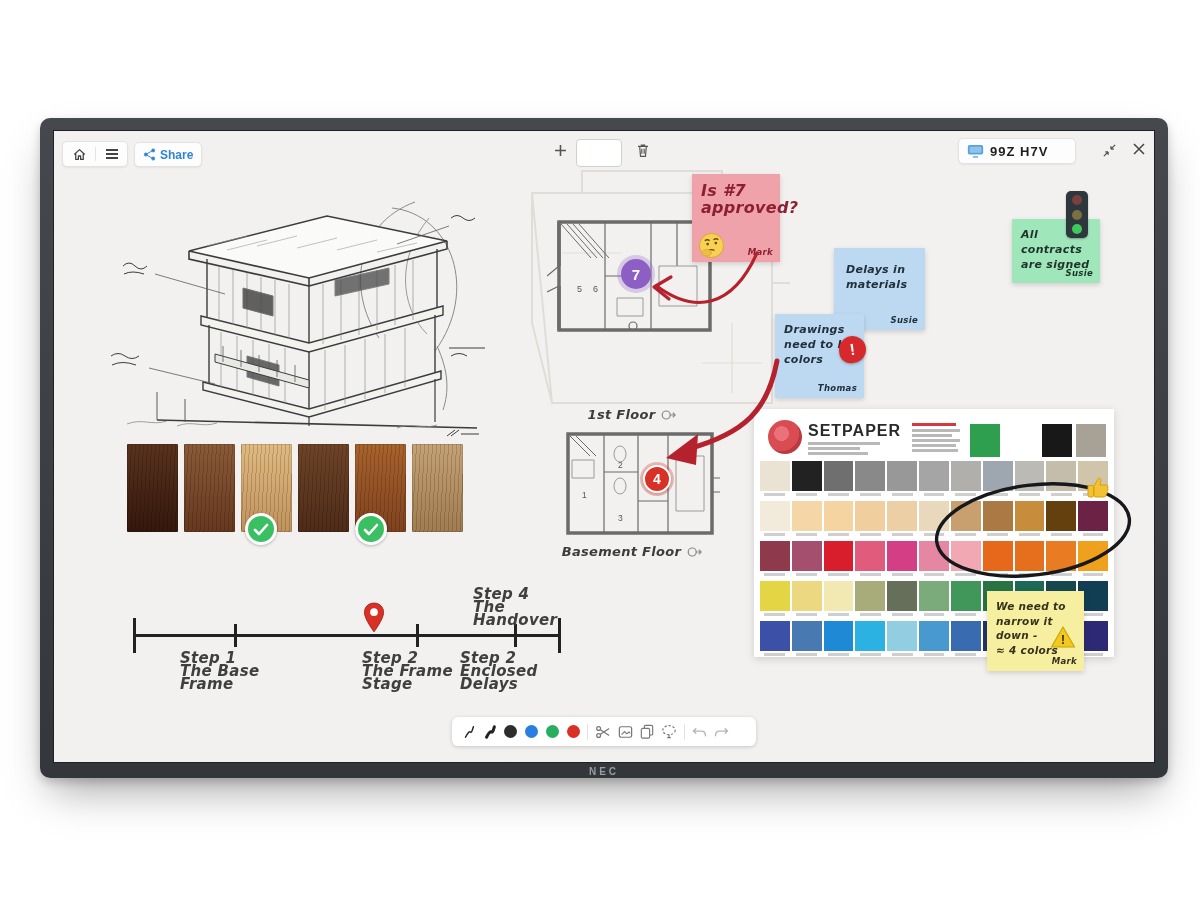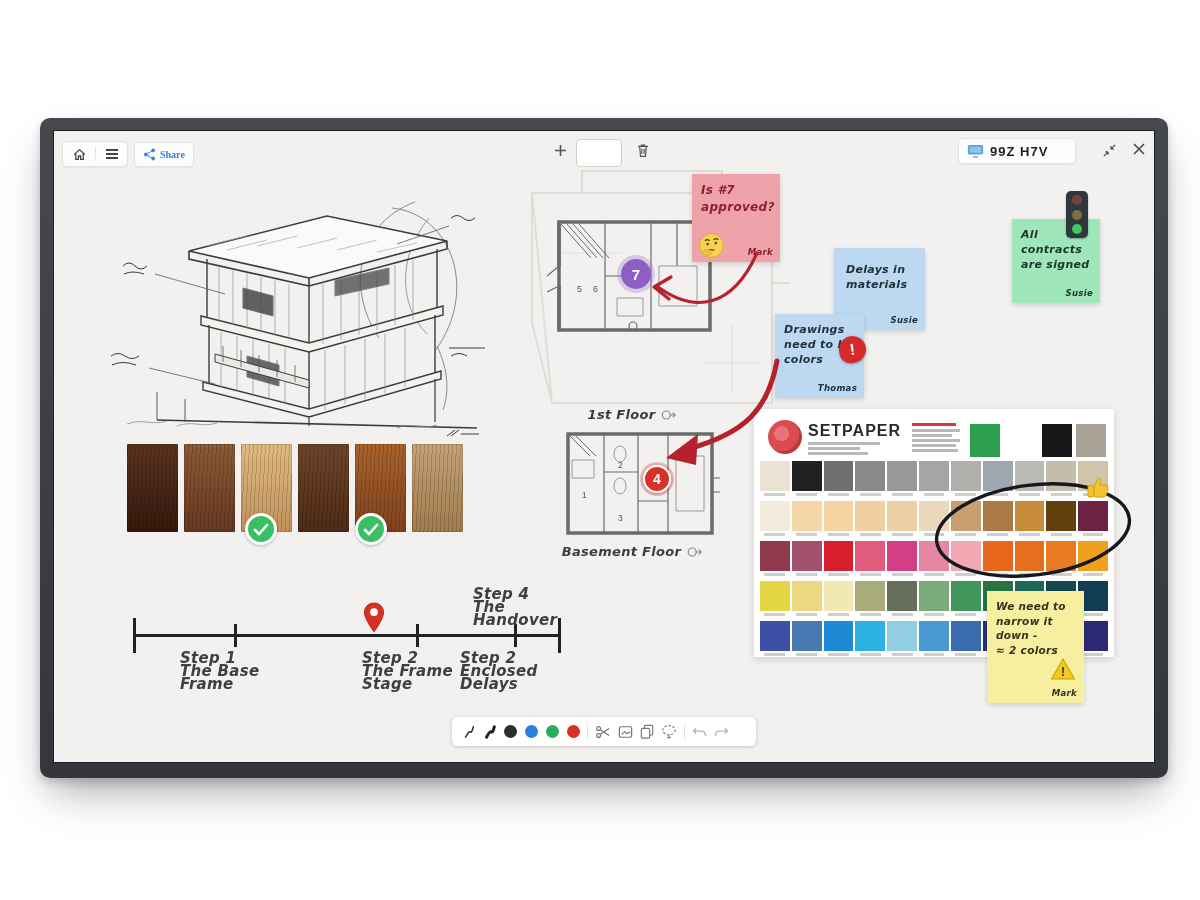--- a/index.html
+++ b/index.html
@@ -12,21 +12,21 @@
   .screen { position:absolute; left:13px; top:12px; width:1102px; height:633px;
     background:#f2f1ef; border:1px solid #1f2124; overflow:hidden; }
   .nec { position:absolute; left:0; right:0; bottom:1px; text-align:center;
     font-size:10px; font-weight:bold; letter-spacing:3px; color:#979da3; }
 
   
   .card { background:#fdfdfd; border:1px solid #e2e2e0; border-radius:5px; box-shadow:0 1px 2px rgba(0,0,0,.06); }
   .topgroup { position:absolute; left:8px; top:10px; width:66px; height:26px; display:flex; align-items:center; justify-content:space-evenly; z-index:20; }
   .vdiv { width:1px; height:14px; background:#e4e4e2; }
   .share-btn { position:absolute; left:80px; top:11px; height:25px; padding:0 8px; display:flex; align-items:center; gap:4px; z-index:20; cursor:pointer; }
-  .share-btn span { font-size:10px; font-weight:bold; color:#2f86d6;font-family:Liberation Serif, serif; }
+  .share-btn span { font-size:12px; font-weight:bold; color:#2f86d6; }
   .pgplus { position:absolute; left:500px; top:13px; z-index:20; }
   .page-thumb { position:absolute; left:522px; top:8px; width:46px; height:28px; background:#fff; border:1px solid #c9d6c9; border-radius:4px; z-index:20; }
   .trash { position:absolute; left:582px; top:12px; z-index:20; }
   .code-badge { position:absolute; left:904px; top:7px; width:118px; height:26px; display:flex; align-items:center; gap:6px; padding:0 8px; z-index:20; }
   .code-badge b { font-size:13px; letter-spacing:1px; color:#1d1d1d; }
   .min-btn { position:absolute; left:1048px; top:12px; z-index:20; }
   .close-btn { position:absolute; left:1078px; top:11px; z-index:20; }
   .icn { display:block; }
 
   
@@ -61,25 +61,25 @@
   .tl-tick { position:absolute; top:38px; width:3px; height:23px; background:#222; }
   .tl-lab { position:absolute; text-align:left; font-size:15px; color:#3f3f3f; line-height:13px; width:110px; }
   .tl-lab b { display:block; }
   .tl-pin { position:absolute; left:228px; top:16px; }
 
   
   .sticky { position:absolute; z-index:8; box-shadow:0 2px 5px rgba(0,0,0,.15); padding:8px 7px 5px 9px; }
   .sticky .txt { font-size:11px; line-height:15px; }
   .sticky .auth { position:absolute; right:7px; bottom:5px; font-size:8.5px; }
   .st-pink { left:638px; top:43px; width:88px; height:88px; }
-  .st-pink .txt { font-size:12px; line-height:17px; }
+  .st-pink .txt { font-size:16px; line-height:17px; }
   .st-delays { left:780px; top:117px; width:91px; height:82px; padding-top:14px; padding-left:12px; }
   .st-draw { left:721px; top:183px; width:89px; height:84px; }
-  .st-green { left:958px; top:88px; width:88px; height:84px; }
-  .st-yellow { left:933px; top:460px; width:97px; height:112px; z-index:14; }
+  .st-green { left:958px; top:88px; width:88px; height:64px; }
+  .st-yellow { left:933px; top:460px; width:97px; height:80px; z-index:14; }
   .st-yellow .txt { font-size:10.5px; line-height:14.5px; }
   .think { position:absolute; left:6px; bottom:3px; }
   .alert-badge { position:absolute; left:785px; top:205px; width:27px; height:27px; background:#d7282b; border-radius:50% 50% 50% 42%;
       color:#fff; font-weight:bold; font-size:16px; display:flex; align-items:center; justify-content:center;
       transform:rotate(-8deg); z-index:10; box-shadow:0 1px 3px rgba(0,0,0,.3); }
   .traffic { position:absolute; left:1012px; top:60px; width:22px; height:47px; background:#2e373c; border-radius:5px;
       display:flex; flex-direction:column; align-items:center; justify-content:space-evenly; z-index:10;
       box-shadow:0 1px 2px rgba(0,0,0,.3); }
   .traffic i { width:10px; height:10px; border-radius:50%; display:block; }
   .warn { position:absolute; right:8px; bottom:22px; }
@@ -630,21 +630,21 @@
     <svg class="thumbs" width="26" height="26" viewBox="0 0 26 26">
       <path d="M9 11 L13 4 C13.5 2.8 16 3 16 5.2 L15 10 H21 C23 10 23.5 12 22.5 13 C23.5 14 23 15.8 22 16.3 C22.8 17.4 22 19 21 19.3 C21.6 20.6 20.6 22 19 22 H11 C10 22 9.3 21.5 9 21 Z" fill="#f2c233" stroke="#d9a010" stroke-width="1"></path>
       <rect x="3" y="10.5" width="5.5" height="11.5" rx="1.5" fill="#f2c233" stroke="#d9a010"></rect>
     </svg>
 
     <div class="sticky st-yellow" style="background:#f5ef9f; color:#35311d;">
       <div class="txt hand">
           <div>We need to</div>
           <div>narrow it</div>
           <div>down -</div>
-          <div>≈ 2 colors</div>
+          <div>≈ 4 colors</div>
         </div>
       <svg class="warn" width="26" height="24" viewBox="0 0 26 24">
         <path d="M13 2 L24.5 22 H1.5 Z" fill="#f5c91c" stroke="#caa40e" stroke-width="1.2" stroke-linejoin="round"></path>
         <text x="11" y="19" font-size="12" font-weight="bold" fill="#2a2a2a">!</text>
       </svg>
       <span class="auth hand">Mark</span>
     </div>
 
     <svg class="overlay" viewBox="0 0 1102 633">
       <path d="M703 122 C678 178 640 182 604 156" fill="none" stroke="#b5222d" stroke-width="3.2" stroke-linecap="round"></path>
@@ -706,13 +706,14 @@
           </svg>
       </span>
       <span class="tb-ic">
         <svg width="15" height="12" viewBox="0 0 16 13">
             <path d="M12 3 L14.5 5.5 L12 8 M14 5.5 H6 C3 5.5 1.5 8 1.5 10.5" fill="none" stroke="#b5b5b5" stroke-width="1.5" stroke-linecap="round"></path>
           </svg>
       </span>
     </div>
 
   </div>
+  <div class="nec">NEC</div>
 </div>
 
 </body></html>

